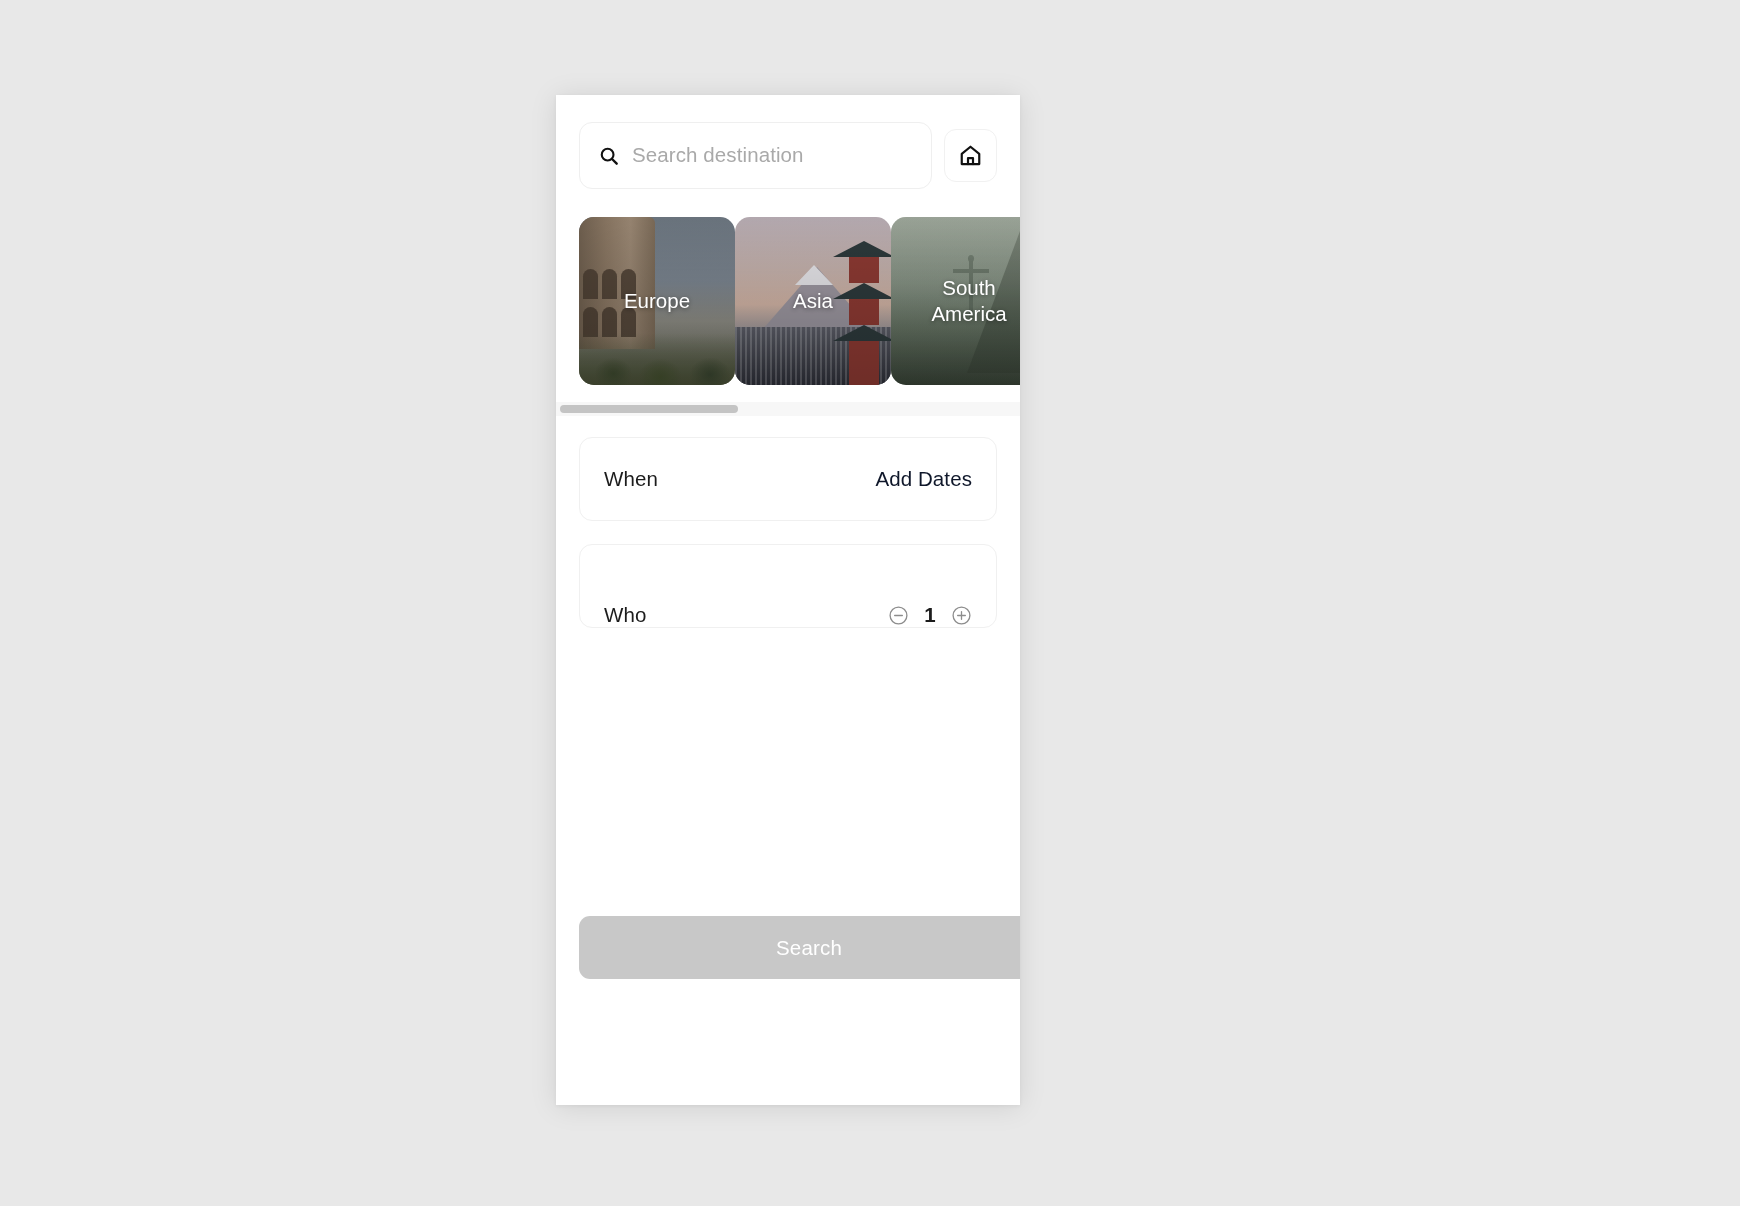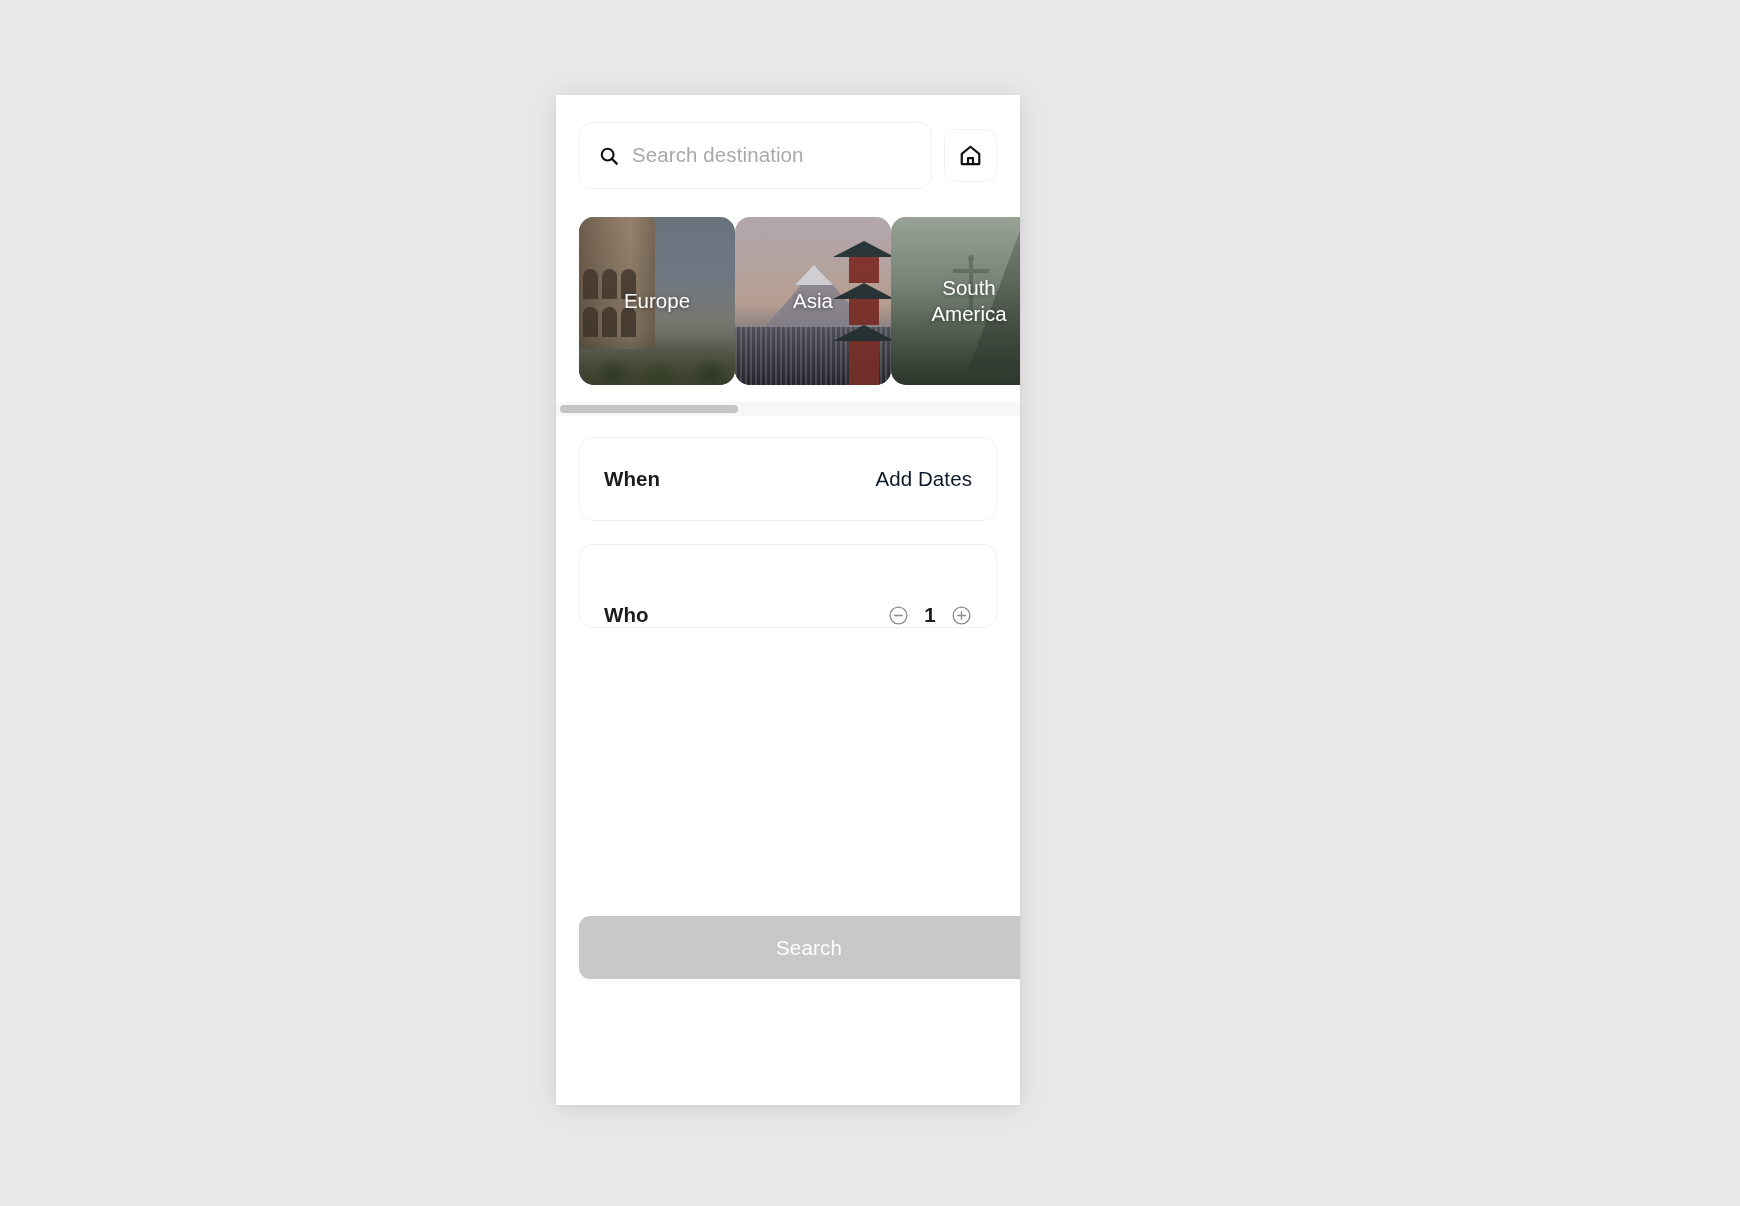--- a/index.html
+++ b/index.html
@@ -293,21 +293,21 @@
     align-items: center;
     justify-content: space-between;
     padding: 0 24px;
   }
 
   .field-when { top: 342px; }
   .field-who  { top: 449px; align-items: flex-end; }
 
   .field-label {
     font-size: 20.5px;
-    font-weight: bold;
+    font-weight: normal;
     color: #1c1c1c;
     letter-spacing: 0.1px;
   }
 
   .field-value {
     font-size: 20.5px;
     color: #0f172a;
     letter-spacing: 0.1px;
   }
 

